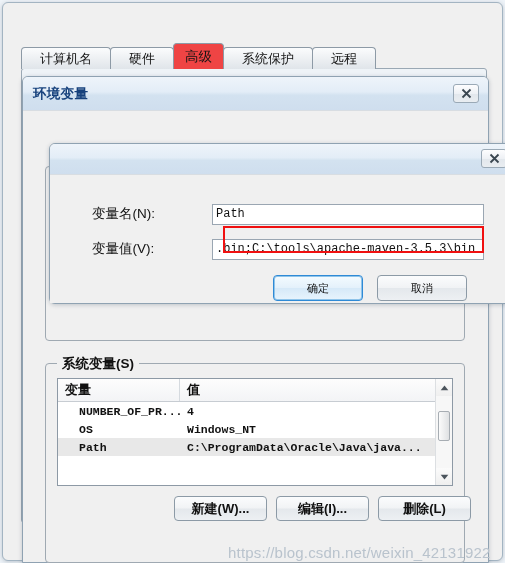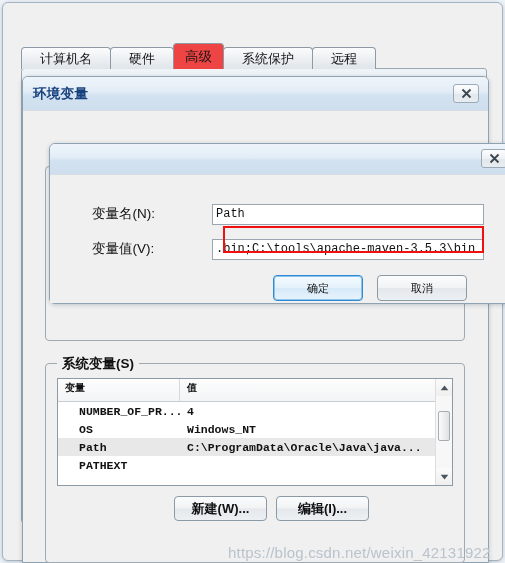--- a/index.html
+++ b/index.html
@@ -211,21 +211,21 @@
     overflow: hidden;
   }
   .lv-head {
     display: flex;
     height: 23px;
     background: linear-gradient(to bottom, #fdfdfd 0%, #f3f4f6 100%);
     border-bottom: 1px solid #c7ccd2;
     box-sizing: border-box;
   }
   .lv-head .col {
-    font-size: 10px;
+    font-size: 13px;
     color: #111;
     padding: 2px 0 0 7px;
     box-sizing: border-box;
     border-right: 1px solid #d5dadf;
   }
   .col-var  { width: 122px; }
   .col-val  { flex: 1; border-right: none !important; }
   .lv-row {
     display: flex;
     height: 18px;
@@ -448,41 +448,41 @@
         </div>
         <div class="lv-row">
           <div class="c1">OS</div>
           <div class="c2">Windows_NT</div>
         </div>
         <div class="lv-row selected">
           <div class="c1">Path</div>
           <div class="c2">C:\ProgramData\Oracle\Java\java...</div>
         </div>
         <div class="lv-row">
-          <div class="c1">PATHEXT</div>
         </div>
 
         <div class="vscroll">
           <div class="vs-arrow">
             <svg width="9" height="6" viewBox="0 0 9 6">
               <path d="M4.5 0.5 L8.3 5.3 L0.7 5.3 Z" fill="#4b545c"></path>
             </svg>
           </div>
           <div class="vs-thumb"></div>
           <div class="vs-arrow down">
             <svg width="9" height="6" viewBox="0 0 9 6">
               <path d="M4.5 5.5 L0.7 0.7 L8.3 0.7 Z" fill="#4b545c"></path>
             </svg>
           </div>
         </div>
       </div>
 
       <div class="sysvar-buttons">
         <div class="btn">新建(W)...</div>
         <div class="btn">编辑(I)...</div>
+        <div class="btn">删除(L)</div>
       </div>
     </div>
 
   </div>
 </div>
 
 <div class="win" id="editwin">
   <div class="titlebar">
     <div class="close-btn">
       <svg width="11" height="11" viewBox="0 0 11 11">

